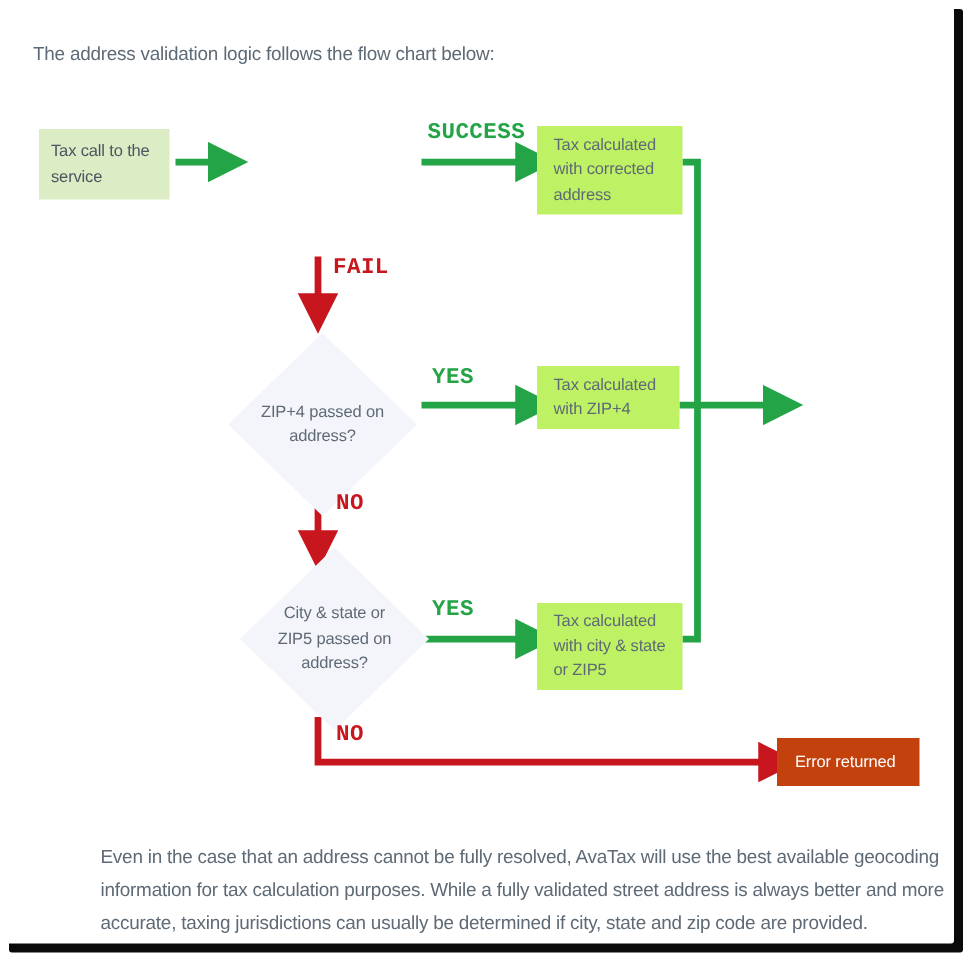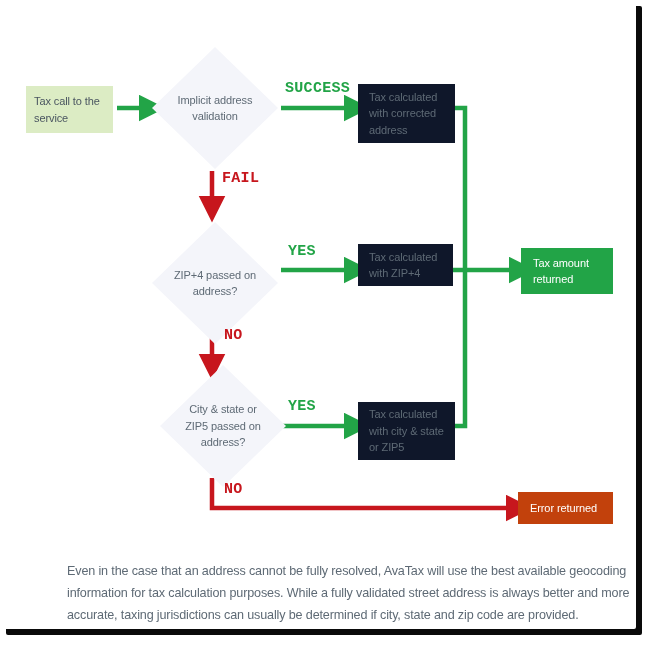--- a/index.html
+++ b/index.html
@@ -80,21 +80,21 @@
   .node .node-label {
     display: block;
     white-space: pre-line;
   }
   .node.start {
     background: #dcecc4;
     color: #4a5560;
     padding: 8px 8px;
   }
   .node.process {
-    background: #0f172a;
+    background: #bef264;
     color: #5e6a75;
     padding: 8px 11px;
   }
   .node.success-terminal {
     background: #22a447;
     color: #ffffff;
     padding: 8px 12px;
   }
   .node.error-terminal {
     background: #c2410c;
@@ -135,20 +135,21 @@
   .edge-label.ok  { color: #22a447; }
   .edge-label.bad { color: #c7161d; text-align: right; }
 </style>
 </head>
 <body>
 
 <div id="page">
 
   <div id="card">
 
+    <p class="body-text" id="intro-text">The address validation logic follows the flow chart below:</p>
 
     <div id="flow">
 
       <svg width="636" height="500" viewBox="0 0 636 500" xmlns="http://www.w3.org/2000/svg">
         <defs>
           <marker id="arrow-green" markerWidth="7" markerHeight="7" refX="1" refY="3" orient="auto" markerUnits="strokeWidth">
             <path d="M0,0 L0,6 L6,3 z" fill="#22a447"></path>
           </marker>
           <marker id="arrow-red" markerWidth="7" markerHeight="7" refX="1" refY="3" orient="auto" markerUnits="strokeWidth">
             <path d="M0,0 L0,6 L6,3 z" fill="#c7161d"></path>
@@ -174,24 +175,20 @@
         <line x1="453" y1="232" x2="513" y2="232" stroke="#22a447" stroke-width="4.5" marker-end="url(#arrow-green)"></line>
 
         <polyline points="212,440 212,470 510,470" fill="none" stroke="#c7161d" stroke-width="4.5" marker-end="url(#arrow-red)"></polyline>
       </svg>
 
       <div class="node start" style="left:26px; top:48px; width:87px; height:47px;">
         <span class="node-label">Tax call to the
 service</span>
       </div>
 
-      <div class="diamond" style="left:152px; top:9px; width:126px; height:122px;">
-        <span class="node-label">Implicit address
-validation</span>
-      </div>
 
       <div class="node process" style="left:358px; top:46px; width:97px; height:59px;">
         <span class="node-label">Tax calculated
 with corrected
 address</span>
       </div>
 
       <div class="diamond" style="left:152px; top:184px; width:126px; height:122px;">
         <span class="node-label">ZIP+4 passed on
 address?</span>
@@ -207,24 +204,20 @@
 ZIP5  passed on
 address?</span>
       </div>
 
       <div class="node process" style="left:358px; top:364px; width:97px; height:58px;">
         <span class="node-label">Tax calculated
 with city &amp; state
 or ZIP5</span>
       </div>
 
-      <div class="node success-terminal" style="left:521px; top:210px; width:92px; height:46px;">
-        <span class="node-label">Tax amount
-returned</span>
-      </div>
 
       <div class="node error-terminal" style="left:518px; top:454px; width:95px; height:32px;">
         <span class="node-label">Error returned</span>
       </div>
 
       <span class="edge-label ok" style="left:285px; top:42px;">SUCCESS</span>
 
       <span class="edge-label bad" style="left:222px; top:132px;">FAIL</span>
 
       <span class="edge-label ok" style="left:288px; top:205px;">YES</span>

